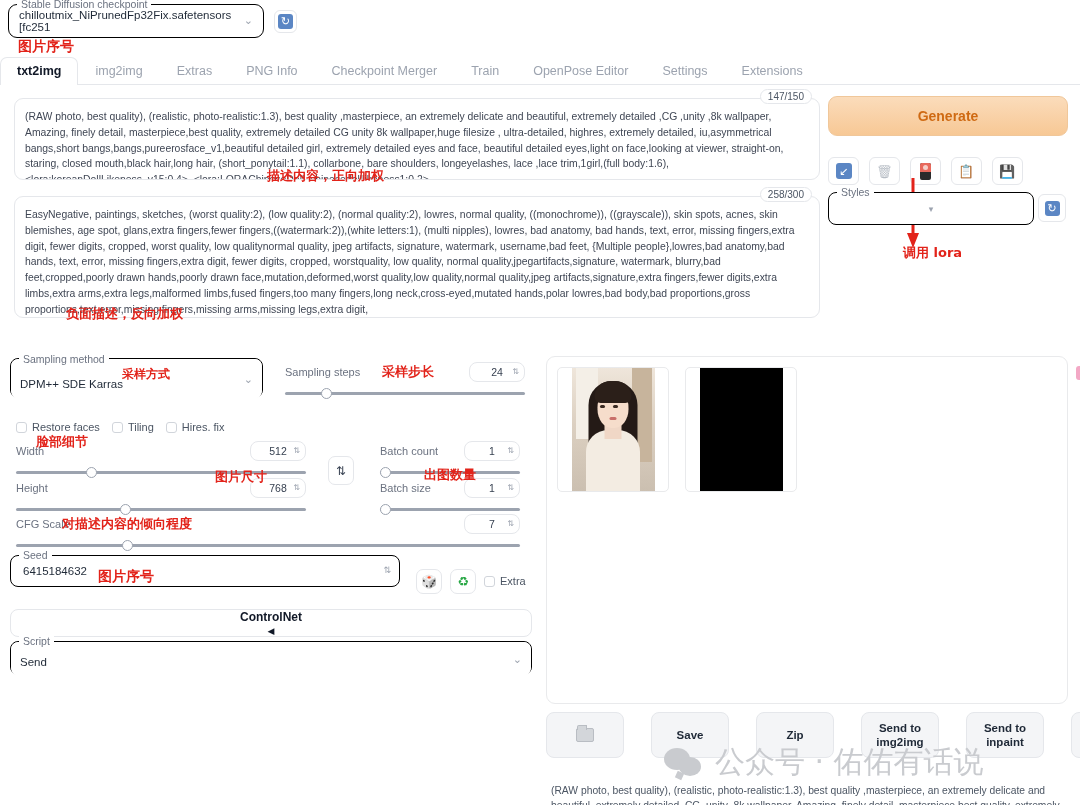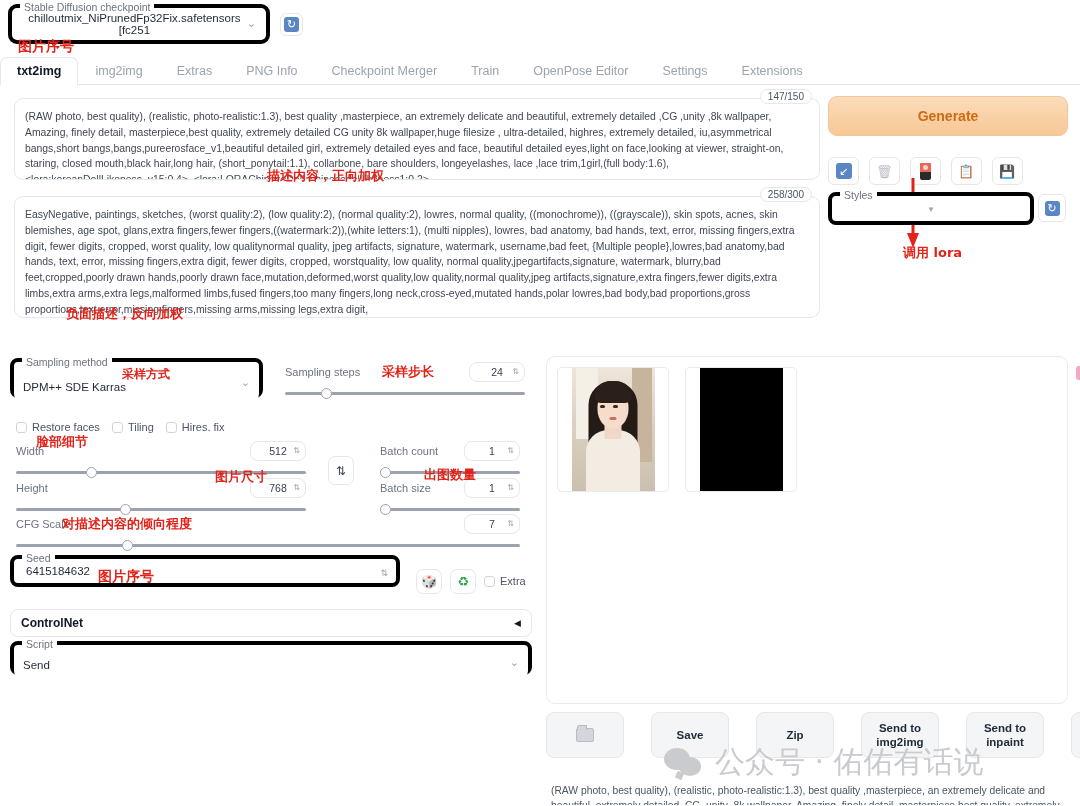--- a/index.html
+++ b/index.html
@@ -12,25 +12,24 @@
     color:#374151;
     overflow:hidden;
     position:relative;
   }
   .app { position:relative; width:1080px; height:806px; }
 
   
   .ckpt-row { position:absolute; left:8px; top:4px; display:flex; align-items:center; gap:10px; }
   .fieldset {
     position:relative;
-    border:4px solid #000000;
+    border:1px solid #000000;
     border-radius:8px;
     background:#fff;
     padding:6px 8px 5px 8px;
-    text-align:center;
   }
   .fieldset > .legend {
     position:absolute; top:-7px; left:8px;
     background:#fff; padding:0 4px;
     font-size:10.5px; color:#6b7280; white-space:nowrap;
   }
   .ckpt-select {
     width:238px; height:27px;
     display:flex; align-items:center; justify-content:space-between;
     font-size:11.5px; color:#1f2937;
@@ -174,20 +173,21 @@
     position:absolute; width:26px; height:25px; border:1px solid #e5e7eb;
     border-radius:7px; background:#fff; display:flex; align-items:center;
     justify-content:center; font-size:13px; cursor:pointer;
   }
 
   .ctrlnet {
     position:absolute; left:10px; top:609px; width:522px; height:28px;
     border:1px solid #e5e7eb; border-radius:8px; background:#fff;
     display:flex; align-items:center; justify-content:space-between;
     padding:0 10px;
+    flex-direction:column;
   }
   .ctrlnet .t { font-size:12px; font-weight:700; color:#111827; }
   .ctrlnet .tri { font-size:9px; color:#111827; }
 
   .script-fs { position:absolute; left:10px; top:641px; width:522px; height:34px; }
 
   
   .gallery {
     position:absolute; left:546px; top:356px; width:522px; height:348px;
     border:1px solid #e9eaec; border-radius:9px; background:#fff;

